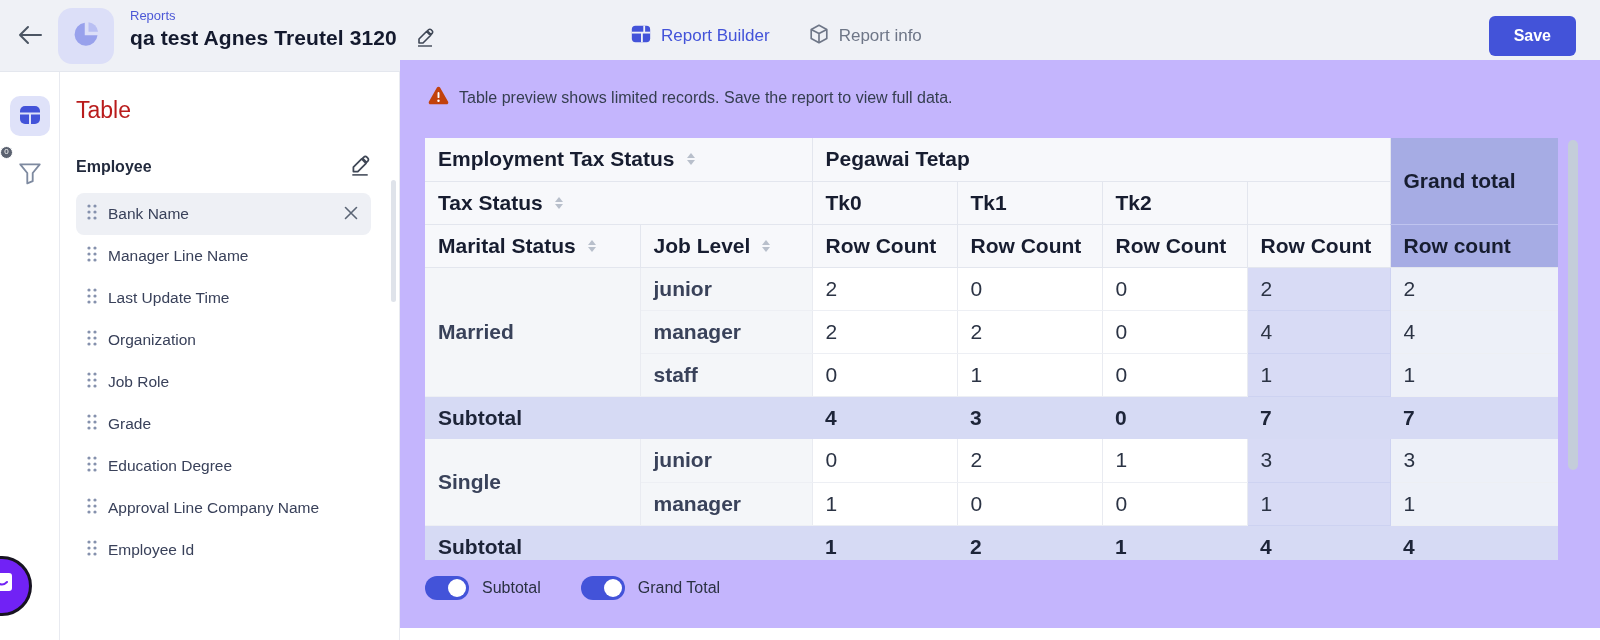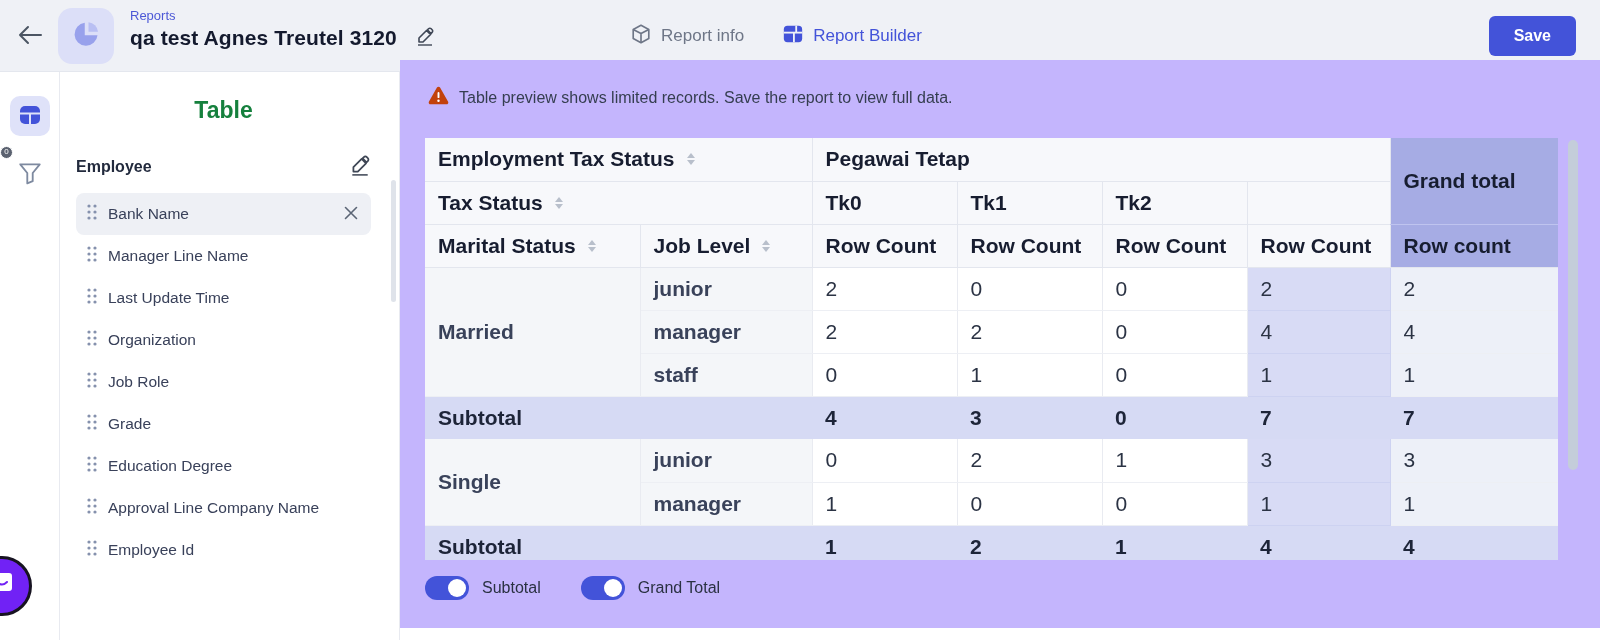--- a/index.html
+++ b/index.html
@@ -8,21 +8,21 @@
 
   
   .app-header { position:absolute; left:0; top:0; width:1600px; height:72px;
     background:#eff1f6; border-bottom:1px solid #e4e7ee; }
   .back-btn { position:absolute; left:12px; top:18px; width:36px; height:36px;
     background:none; border:none; cursor:pointer; display:flex; align-items:center; justify-content:center; }
   .app-logo { position:absolute; left:58px; top:8px; width:56px; height:56px;
     background:#dcdff8; border-radius:14px; display:flex; align-items:center; justify-content:center; }
   .title-block { position:absolute; left:130px; top:6px; }
   .breadcrumb { font-size:13px; color:#4c58d6; text-decoration:none; display:inline-block; margin-bottom:3px; cursor:pointer; }
-  .title-row { display:flex; align-items:flex-start; gap:18px; }
+  .title-row { display:flex; align-items:flex-end; gap:18px; }
   .page-title { font-size:21px; font-weight:700; color:#141a2e; letter-spacing:0.1px; }
   .edit-title-btn, .edit-cols-btn { background:none; border:none; cursor:pointer; padding:0; display:flex; }
 
   .tabs { position:absolute; left:630px; top:0; height:72px; display:flex; gap:38px; }
   .tab { height:72px; display:flex; align-items:center; gap:9px; font-size:17px; color:#6e7687;
     cursor:pointer; position:relative; background:none; border:none; }
   .tab.active { color:#4353d9; }
   .tab.active::after { content:""; position:absolute; left:0; right:0; bottom:0; height:3px; background:#3347d3; }
 
   .save-btn { position:absolute; right:24px; top:16px; height:40px; padding:0 25px;
@@ -33,21 +33,21 @@
   .rail { position:absolute; left:0; top:72px; width:60px; height:568px; background:#fff; border-right:1px solid #e8eaf0; }
   .rail-table-btn { position:absolute; left:10px; top:24px; width:40px; height:40px; background:#dfe2f9;
     border:none; border-radius:10px; cursor:pointer; display:flex; align-items:center; justify-content:center; }
   .rail-badge { position:absolute; left:0px; top:74px; min-width:13px; height:13px; background:#5b6270;
     border:1.5px solid #fff; border-radius:7px; color:#fff; font-size:8px; line-height:10px; text-align:center; }
   .rail-filter-btn { position:absolute; left:16px; top:88px; width:28px; height:28px; background:none; border:none; cursor:pointer; }
 
   
   .sidebar { position:absolute; left:60px; top:72px; width:340px; height:568px; background:#fff;
     border-right:1px solid #e8eaf0; padding:25px 28px 0 16px; }
-  .sidebar-title { font-size:23px; font-weight:700; color:#15803d;text-align:center; }
+  .sidebar-title { font-size:23px; font-weight:400; color:#b91c1c; }
   .columns-row { margin-top:30px; display:flex; align-items:center; justify-content:space-between; }
   .columns-label { font-size:16px; font-weight:700; color:#222a3d; }
   .col-list { margin-top:14px; }
   .col-item { height:42px; display:flex; align-items:center; gap:10px; padding:0 10px; border-radius:8px;
     font-size:15.5px; color:#39415a; cursor:grab; }
   .col-item.selected { background:#eef0f5; }
   .col-item .grow { flex:1; }
   .remove-col-btn { background:none; border:none; cursor:pointer; display:flex; padding:2px; }
   .sidebar-scroll { position:absolute; right:3px; top:108px; width:5px; height:122px; background:#dfe3ea; border-radius:3px; }
 
@@ -119,39 +119,39 @@
             <path d="M11.5 4.5 L15.5 8.5 L8 16 L4 16 L4 12 Z" fill="none" stroke="#3f4756" stroke-width="1.6" stroke-linejoin="round"></path>
             <path d="M13.5 2.8 a1.9 1.9 0 0 1 2.7 0 l0.9 0.9 a1.9 1.9 0 0 1 0 2.7 l-1.1 1.1 -3.6 -3.6 Z" fill="none" stroke="#3f4756" stroke-width="1.6"></path>
             <line x1="3" y1="19" x2="17" y2="19" stroke="#3f4756" stroke-width="1.4"></line>
           </svg>
         </span>
       </button>
     </div>
   </div>
 
   <nav class="tabs">
-    <button class="tab">
-      <span>
-        <svg width="22" height="22" viewBox="0 0 24 24" fill="none" stroke="#6e7687" stroke-width="1.8" stroke-linejoin="round">
-          <path d="M12 2.5 L20.5 7 V17 L12 21.5 L3.5 17 V7 Z"></path>
-          <path d="M3.5 7 L12 11.5 L20.5 7 M12 11.5 V21.5"></path>
-        </svg>
-      </span>
-      <span>Report info</span>
-    </button>
     <button class="tab active">
       <span>
         <svg width="22" height="22" viewBox="0 0 24 24">
           <rect x="2" y="3" width="20" height="18" rx="4" fill="#4353d9"></rect>
           <line x1="2" y1="10.5" x2="22" y2="10.5" stroke="#eff1f6" stroke-width="2"></line>
           <line x1="13" y1="10.5" x2="13" y2="21" stroke="#eff1f6" stroke-width="2"></line>
           <line x1="15.5" y1="3" x2="15.5" y2="10.5" stroke="#eff1f6" stroke-width="2"></line>
         </svg>
       </span>
       <span>Report Builder</span>
+    </button>
+    <button class="tab">
+      <span>
+        <svg width="22" height="22" viewBox="0 0 24 24" fill="none" stroke="#6e7687" stroke-width="1.8" stroke-linejoin="round">
+          <path d="M12 2.5 L20.5 7 V17 L12 21.5 L3.5 17 V7 Z"></path>
+          <path d="M3.5 7 L12 11.5 L20.5 7 M12 11.5 V21.5"></path>
+        </svg>
+      </span>
+      <span>Report info</span>
     </button>
   </nav>
 
   <button class="save-btn">Save</button>
 </header>
 
 <aside class="rail">
   <button class="rail-table-btn">
     <span>
       <svg width="24" height="24" viewBox="0 0 24 24">

